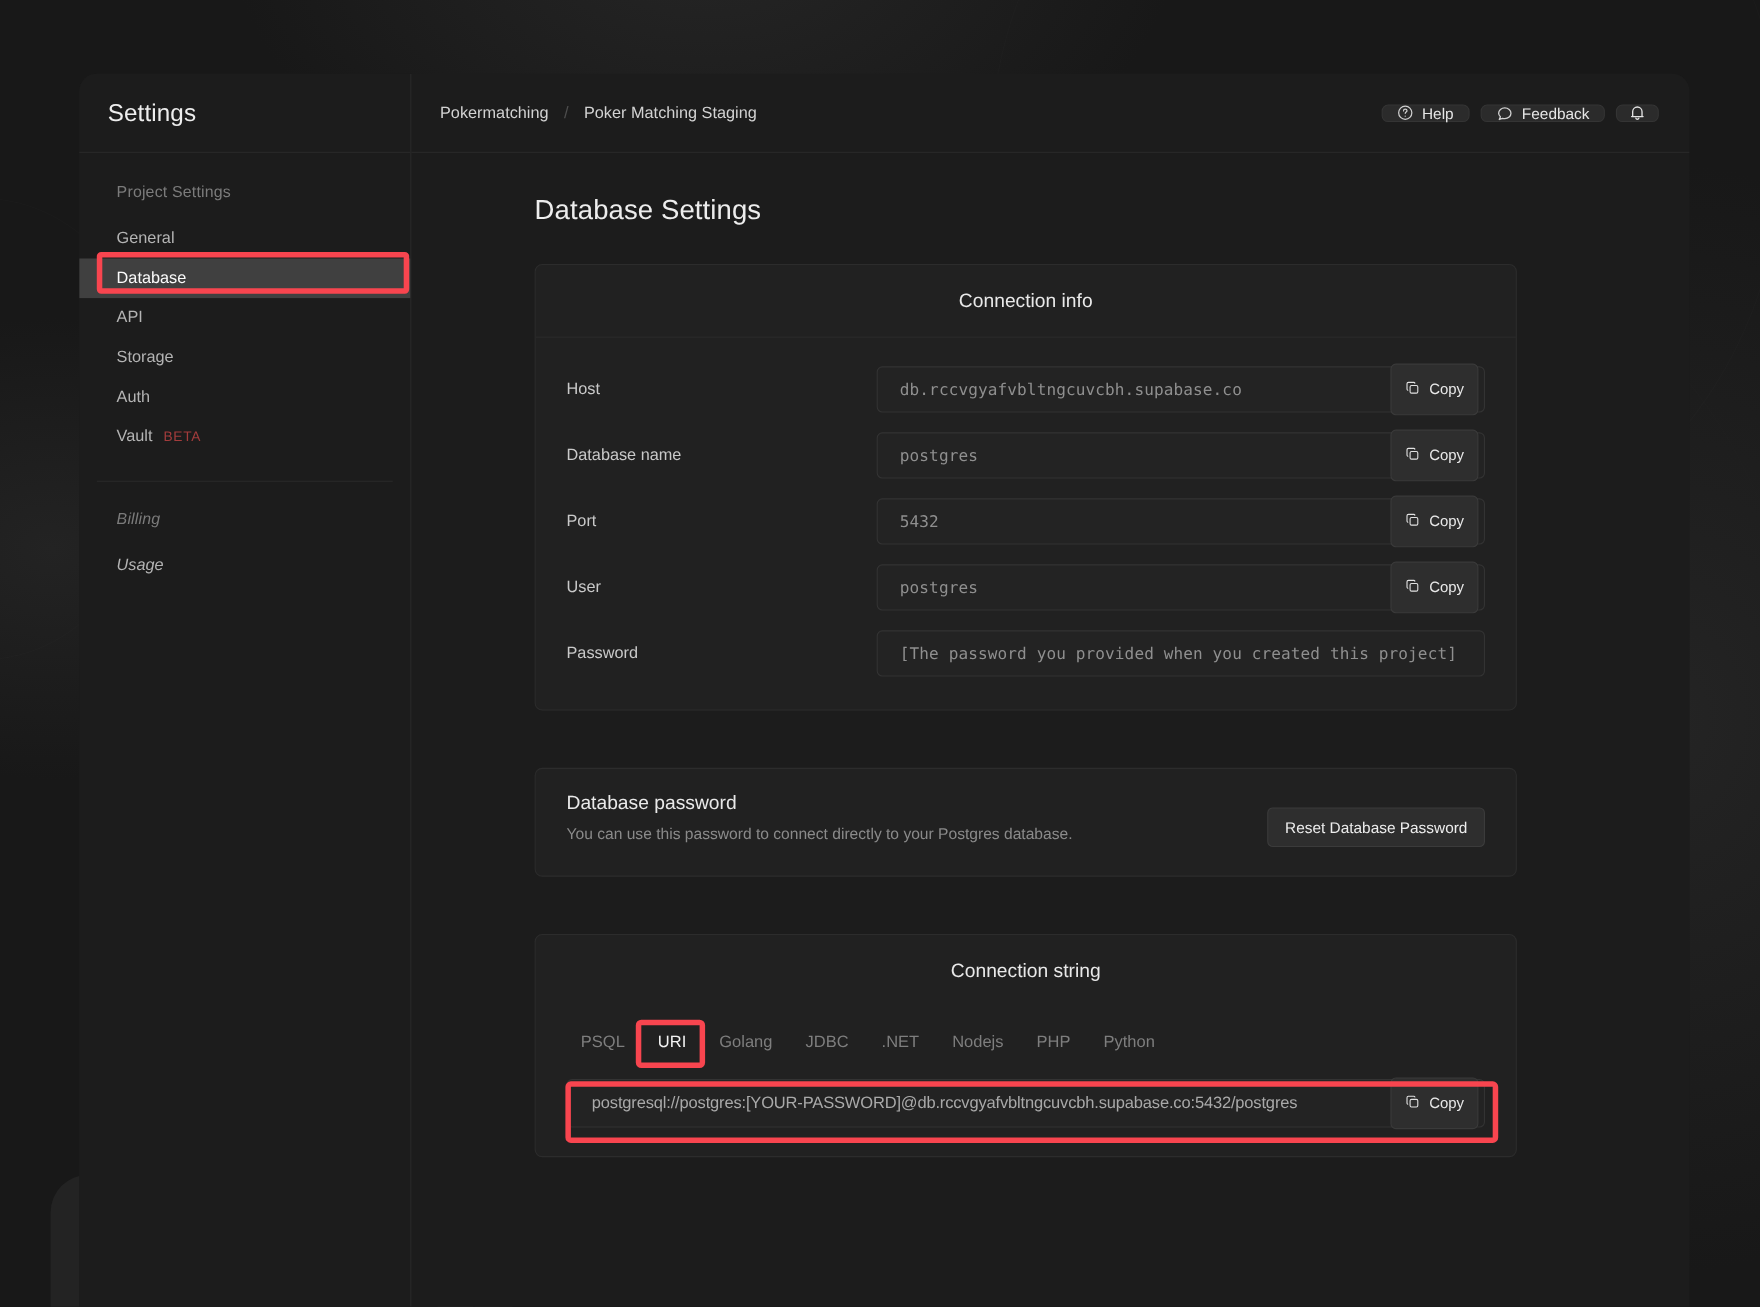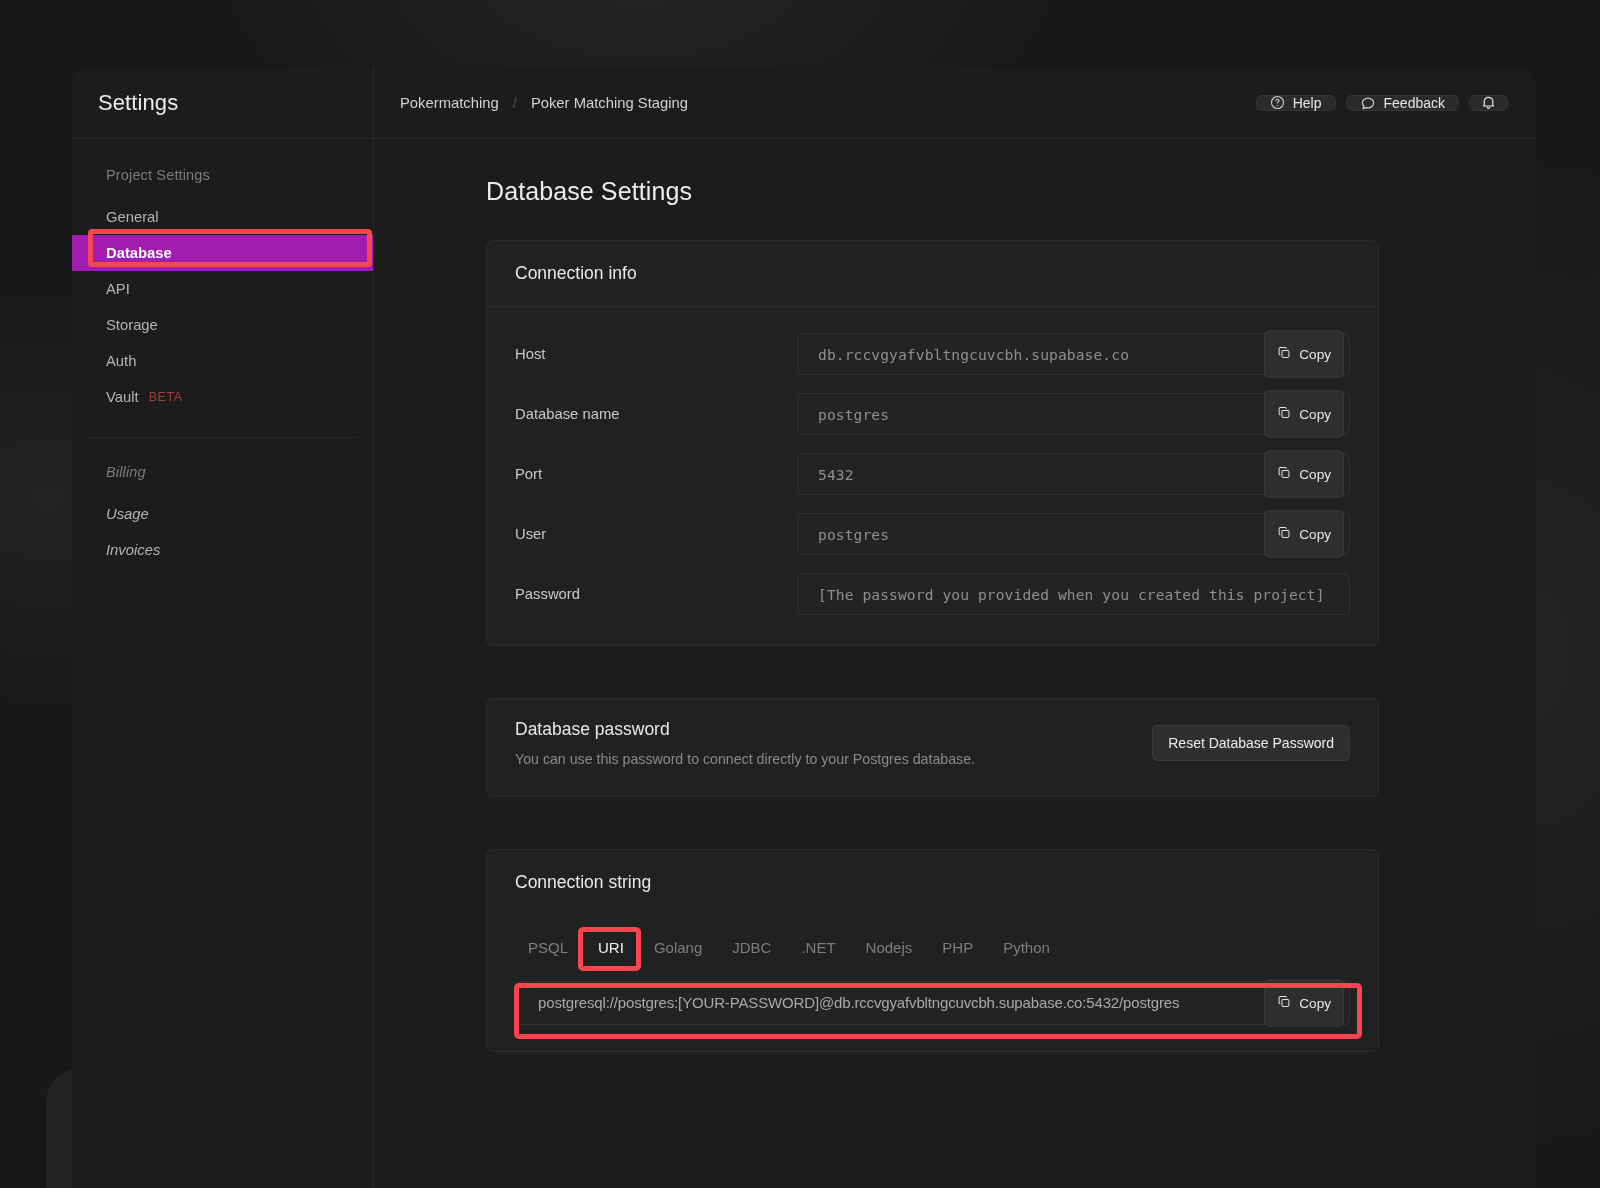--- a/index.html
+++ b/index.html
@@ -128,22 +128,22 @@
     padding: 8px 26px 8px 34px;
     line-height: 20px;
     cursor: pointer;
     display: flex;
     align-items: center;
     gap: 10px;
   }
   .nav-group.second .nav-item { padding-left: 18px; }
   .nav-item.active {
     color: #fbfbfb;
-    font-weight: 700;
-    background: #a21caf;
+    font-weight: 400;
+    background: #404040;
   }
   .nav-item .beta {
     font-size: 12.5px;
     color: #a33c3c;
     letter-spacing: 0.6px;
   }
 
   
   .hl {
     position: absolute;
@@ -219,20 +219,21 @@
     margin: 0 0 0 112px;
     width: 893px;
     background: #212121;
     border: 1px solid #2c2c2c;
     border-radius: 7px;
   }
   .card + .card { margin-top: 52px; }
   .card-head {
     padding: 22px 28px;
     border-bottom: 1px solid #2c2c2c;
+    text-align: center;
   }
   .card-head.no-border { border-bottom: none; }
   .card-title {
     font-size: 17.5px;
     color: #e9e9e9;
     font-weight: 400;
   }
   .card-sub {
     font-size: 14.2px;
     color: #8a8a8a;
@@ -296,21 +297,21 @@
     align-items: center;
     gap: 8px;
     padding: 0 12px;
     cursor: pointer;
     font-family: "Liberation Sans", sans-serif;
   }
 
   .pw-card-body {
     padding: 20px 28px 26px 28px;
     display: flex;
-    align-items: flex-start;
+    align-items: flex-end;
   }
   .pw-text { flex: 1; }
   .btn-secondary {
     background: #2e2e2e;
     border: 1px solid #3b3b3b;
     border-radius: 5px;
     color: #ededed;
     font-size: 14px;
     padding: 9px 15px;
     cursor: pointer;
@@ -396,23 +397,20 @@
       <div class="nav-item">
         <span>Vault</span>
         <span class="beta">BETA</span>
       </div>
     </nav>
 
     <nav class="nav-group second">
       <div class="nav-label">Billing</div>
       <div class="nav-item">
         <span>Usage</span>
-      </div>
-      <div class="nav-item">
-        <span>Invoices</span>
       </div>
     </nav>
   </aside>
 
   <div class="main">
 
     <header class="topbar">
       <div class="breadcrumb">
         <span class="crumb">Pokermatching</span>
         <span class="crumb-sep">/</span>

